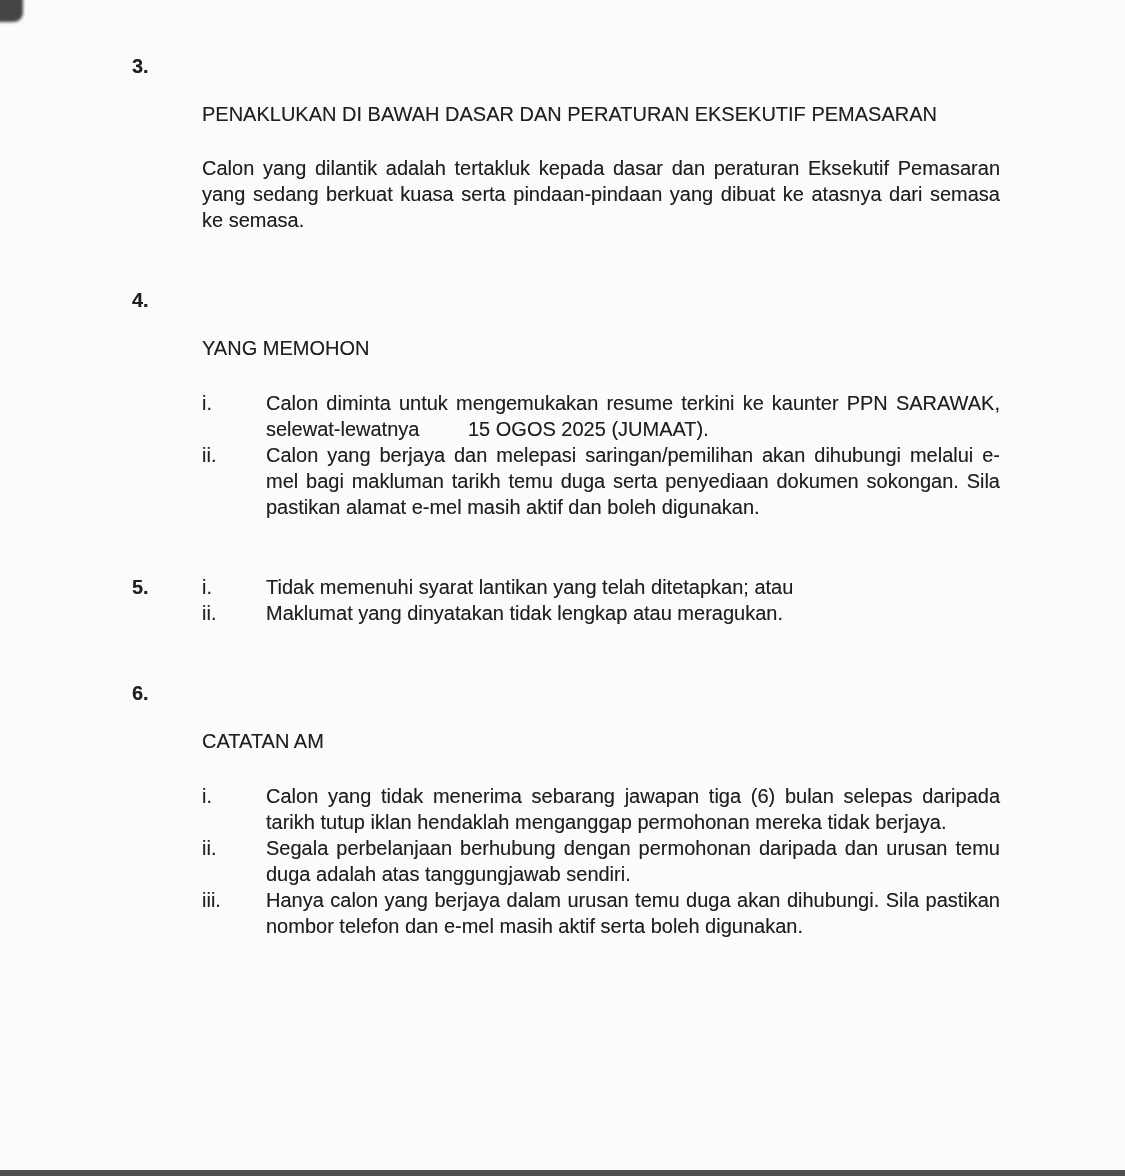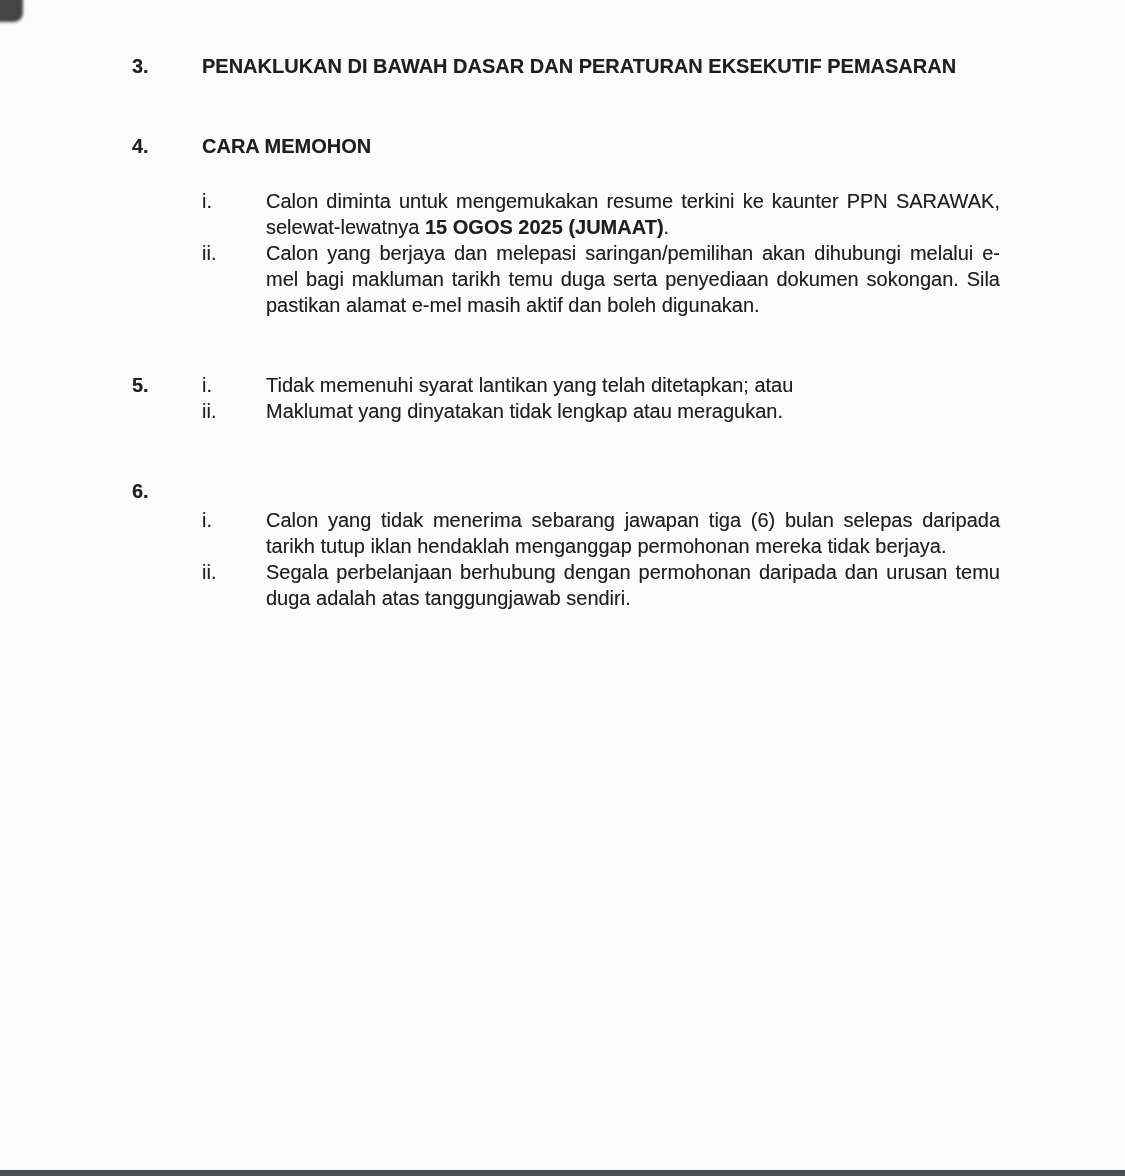--- a/index.html
+++ b/index.html
@@ -52,60 +52,63 @@
   .section + .section {
     margin-top: 54px;
   }
   .section-number {
     font-weight: bold;
   }
   .section-body {
     min-width: 0;
   }
   .section-title {
-    font-weight: bold;
+    font-weight: normal;
     text-align: justify;
+    margin-top: 48px;
   }
   .section-paragraph {
     margin-top: 28px;
     text-align: justify;
   }
   .item {
     display: grid;
     grid-template-columns: 64px 1fr;
   }
   .item-first {
     margin-top: 29px;
   }
   .item-text {
     text-align: justify;
   }
   .bold {
-    font-weight: bold;
+    font-weight: normal;
+    margin-left: 43px;
   }
 </style>
 </head>
 <body>
 
 <div class="page">
   <div class="corner-mark"></div>
 
   <div class="content">
 
     <div class="section">
       <div class="section-number">3.</div>
       <div class="section-body">
         <div class="section-title">PENAKLUKAN DI BAWAH DASAR DAN PERATURAN EKSEKUTIF PEMASARAN</div>
+        <div class="section-paragraph">Calon yang dilantik adalah tertakluk kepada dasar dan peraturan Eksekutif Pemasaran yang sedang berkuat kuasa serta pindaan-pindaan yang dibuat ke atasnya dari semasa ke semasa.</div>
       </div>
     </div>
 
     <div class="section">
       <div class="section-number">4.</div>
       <div class="section-body">
-        <div class="section-title">CARA MEMOHON</div>
+        <div class="section-title">YANG MEMOHON</div>
         <div class="item item-first">
           <div class="item-marker">i.</div>
           <div class="item-text"><span>Calon diminta untuk mengemukakan resume terkini ke kaunter PPN SARAWAK, selewat-lewatnya </span><span class="bold">15 OGOS 2025 (JUMAAT)</span><span>.</span></div>
         </div>
         <div class="item">
           <div class="item-marker">ii.</div>
           <div class="item-text">Calon yang berjaya dan melepasi saringan/pemilihan akan dihubungi melalui e-mel bagi makluman tarikh temu duga serta penyediaan dokumen sokongan. Sila pastikan alamat e-mel masih aktif dan boleh digunakan.</div>
         </div>
       </div>
     </div>
@@ -120,27 +123,32 @@
         <div class="item">
           <div class="item-marker">ii.</div>
           <div class="item-text">Maklumat yang dinyatakan tidak lengkap atau meragukan.</div>
         </div>
       </div>
     </div>
 
     <div class="section">
       <div class="section-number">6.</div>
       <div class="section-body">
+        <div class="section-title">CATATAN AM</div>
         <div class="item item-first">
           <div class="item-marker">i.</div>
           <div class="item-text">Calon yang tidak menerima sebarang jawapan tiga (6) bulan selepas daripada tarikh tutup iklan hendaklah menganggap permohonan mereka tidak berjaya.</div>
         </div>
         <div class="item">
           <div class="item-marker">ii.</div>
           <div class="item-text">Segala perbelanjaan berhubung dengan permohonan daripada dan urusan temu duga adalah atas tanggungjawab sendiri.</div>
+        </div>
+        <div class="item">
+          <div class="item-marker">iii.</div>
+          <div class="item-text">Hanya calon yang berjaya dalam urusan temu duga akan dihubungi. Sila pastikan nombor telefon dan e-mel masih aktif serta boleh digunakan.</div>
         </div>
       </div>
     </div>
 
   </div>
 
   <div class="bottom-bar"></div>
 </div>
 
 </body></html>

